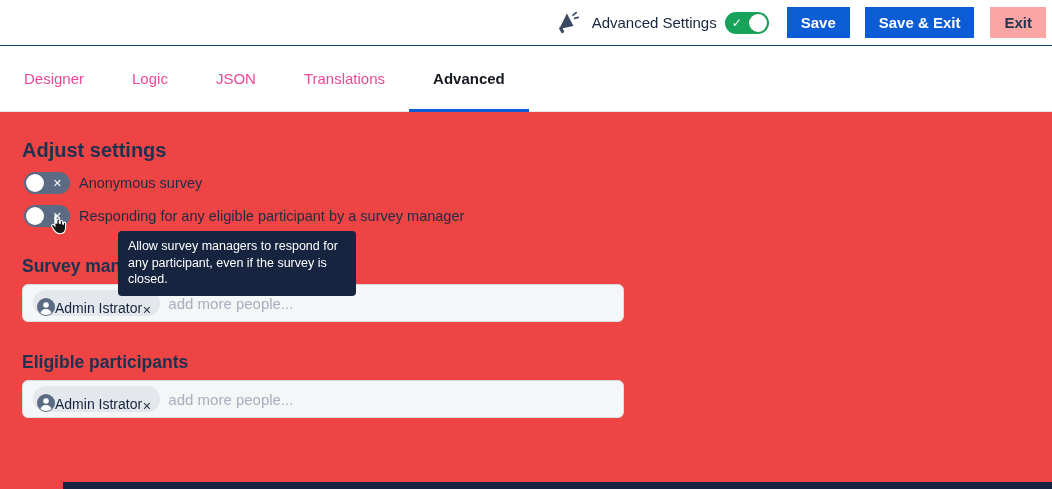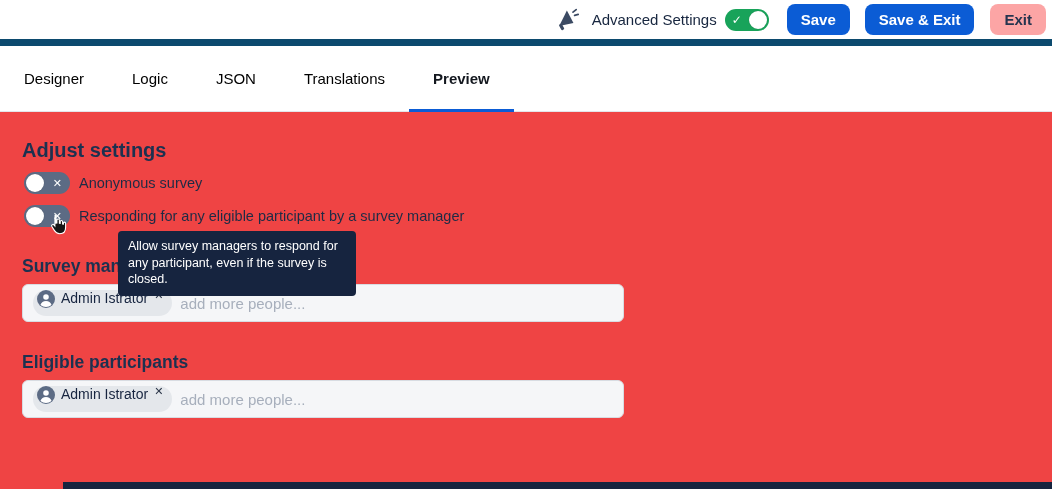--- a/index.html
+++ b/index.html
@@ -2,48 +2,48 @@
 <html><head>
 <meta charset="utf-8">
 <style>
   * { margin:0; padding:0; box-sizing:border-box; }
   html,body { background:#fff; }
   body { font-family:"Liberation Sans","DejaVu Sans",sans-serif; color:#1e2b45; }
   #app { position:relative; width:1052px; height:489px; background:#fff; overflow:hidden; }
 
   
   .topbar { position:absolute; top:0; left:0; right:0; height:46px; background:#fff;
-            border-bottom:7px solid #0c4a6e; display:flex; align-items:center;
+            border-bottom:1px solid #0c4a6e; display:flex; align-items:center;
             justify-content:flex-end; padding-right:6px; }
   .megaphone { width:26px; height:26px; flex:0 0 auto; }
   .adv-label { margin-left:12px; font-size:15px; font-weight:500; color:#17263f; }
   .switch { position:relative; display:inline-block; border-radius:12px; cursor:pointer; }
   .switch .knob { position:absolute; top:2px; width:18px; height:18px; border-radius:50%;
                   background:#fff; box-shadow:0 0 1px rgba(0,0,0,.3); }
   .switch.on  { width:44px; height:22px; background:#18a35a; margin-left:8px; }
   .switch.on .knob { right:2px; }
   .switch.on .glyph { position:absolute; left:7px; top:50%; transform:translateY(-50%);
                       color:#fff; font-size:12px; font-weight:700; line-height:1; }
   .switch.off { width:46px; height:22px; background:#5c6b84; }
   .switch.off .knob { left:2px; }
   .switch.off .glyph { position:absolute; right:8px; top:50%; transform:translateY(-50%);
                        color:#fff; font-size:11px; font-weight:700; line-height:1; }
-  .btn { border:none; border-radius:8px; font-family:inherit; font-size:15px; font-weight:600;
+  .btn { border:none; border-radius:0; font-family:inherit; font-size:15px; font-weight:600;
          height:31px; padding:0 14px; cursor:pointer; }
   .btn.primary { background:#0b5cd5; color:#fff; }
   .btn.light   { background:#fca5a5; color:#25344f; }
   .btn.save   { margin-left:18px; }
   .btn.saveexit { margin-left:15px; }
   .btn.exit   { margin-left:16px; }
 
   
   .tabbar { position:absolute; top:46px; left:0; right:0; height:66px; background:#fff;
             border-bottom:1px solid #e3e5e9; display:flex; align-items:stretch; }
   .tab { position:relative; display:flex; align-items:center; padding:0 24px;
-         font-size:15px; color:#000000; cursor:pointer; }
+         font-size:15px; color:#ec4899; cursor:pointer; }
   .tab.active { font-weight:700; color:#14181f; }
   .tab.active::after { content:""; position:absolute; left:0; right:0; bottom:-1px;
                        height:3px; background:#0b5cd5; }
 
   
   .main { position:absolute; top:112px; left:0; right:0; bottom:0; background:#ef4444; }
   .h1 { position:absolute; left:22px; top:27px; font-size:20px; font-weight:700; color:#1c3150; }
   .toggle-row { position:absolute; left:24px; display:flex; align-items:center; gap:9px; }
   .toggle-row .lbl { font-size:14.5px; color:#1e2b45; }
   .row-anon { top:60px; }
@@ -53,21 +53,21 @@
              background:#16243f; color:#fff; font-size:12.5px; line-height:1.32;
              padding:7px 10px 8px 10px; border-radius:4px; }
   .h2 { position:absolute; left:22px; font-size:17.5px; font-weight:700; color:#1c3150; z-index:1; }
   .h2.managers { top:144px; }
   .h2.eligible { top:240px; }
   .people-box { position:absolute; left:22px; width:602px; height:38px;
                 background:#f5f6f8; border:1px solid #d8dce2; border-radius:6px;
                 display:flex; align-items:center; padding-left:10px; gap:8px; cursor:text; }
   .box-managers { top:172px; }
   .box-eligible { top:268px; }
-  .tag { display:inline-flex; align-items:flex-start; gap:6px; height:26px;
+  .tag { display:inline-flex; align-items:flex-end; height:26px;
          background:#e4e7eb; border-radius:13px; padding:0 9px 0 4px; }
   .tag .avatar { width:18px; height:18px; flex:0 0 auto; }
   .tag .name { font-size:14px; color:#16243f; }
   .tag .remove { font-size:11px; font-weight:700; color:#2b3648; cursor:pointer; line-height:1; }
   .placeholder { font-size:15px; color:#a7afbc; }
 
   
   .hscroll { position:absolute; left:63px; right:0; bottom:0; height:7px; background:#16243f; }
 </style>
 </head>
@@ -94,21 +94,21 @@
     <button class="btn primary save">Save</button>
     <button class="btn primary saveexit">Save &amp; Exit</button>
     <button class="btn light exit">Exit</button>
   </div>
 
   <div class="tabbar">
     <div class="tab">Designer</div>
     <div class="tab">Logic</div>
     <div class="tab">JSON</div>
     <div class="tab">Translations</div>
-    <div class="tab active">Preview</div>
+    <div class="tab active">Advanced</div>
   </div>
 
   <div class="main">
 
     <div class="h1">Adjust settings</div>
 
     <div class="toggle-row row-anon">
       <span class="switch off">
         <span class="knob"></span>
         <span class="glyph">✕</span>

